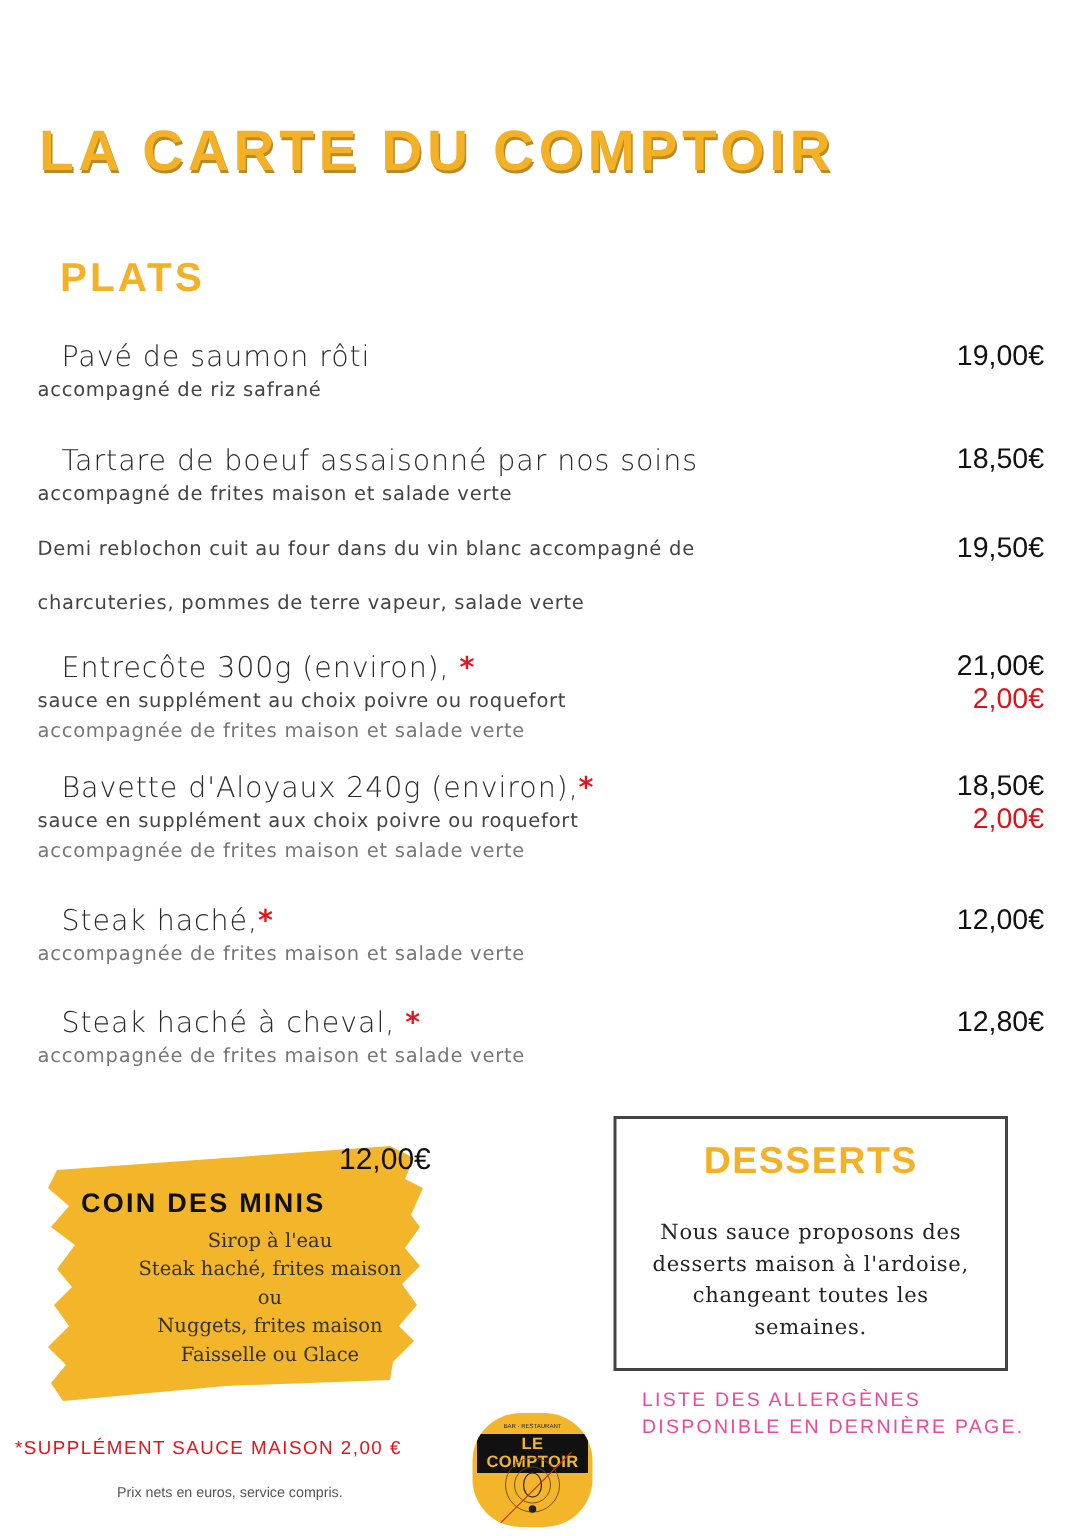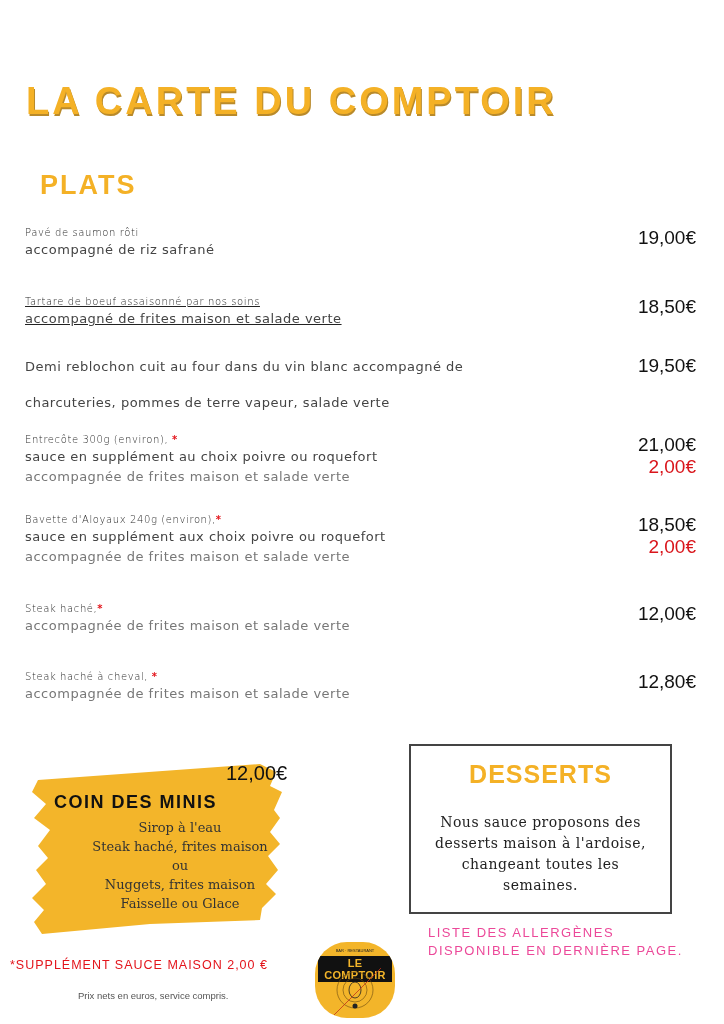--- a/index.html
+++ b/index.html
@@ -13,21 +13,21 @@
     text-shadow: 1px 2px 0 #b98a2a;
     white-space: nowrap;
   }
   .section-title {
     position: absolute; left: 40px; top: 170px;
     font-family: "Liberation Sans", sans-serif; font-weight: bold;
     font-size: 27px; letter-spacing: 2px; color: #f4b126;
   }
 
   .dish { position: absolute; left: 25px; right: 28px; }
-  .dish .name { font-family: "DejaVu Sans", sans-serif; font-size: 10px; color: #2a2a2a; letter-spacing: 0.6px; font-weight: 300; }
+  .dish .name { font-family: "DejaVu Sans", sans-serif; font-size: 19px; color: #2a2a2a; letter-spacing: 0.6px; font-weight: 300; margin-left: 16px; }
   .dish .desc { font-family: "DejaVu Sans", sans-serif; font-size: 13px; color: #444; letter-spacing: 0.5px; line-height: 20px; margin-top: 2px; }
   .dish .desc.light { color: #777; }
   .star { color: #e3141b; font-weight: bold; }
   .price {
     position: absolute; right: 0; top: 0; text-align: right;
     font-family: "Liberation Sans", sans-serif; font-size: 19px; color: #111; line-height: 22px;
   }
   .price .red { color: #d9151b; display: block; }
 
   .minis {
@@ -89,21 +89,21 @@
 
 <div class="title">LA CARTE DU COMPTOIR</div>
 <div class="section-title">PLATS</div>
 
 <div class="dish" style="top:227px;">
   <div class="name"><span>Pavé de saumon rôti</span></div>
   <div class="desc">accompagné de riz safrané</div>
   <div class="price"><span>19,00€</span></div>
 </div>
 
-<div class="dish" style="top:296px;text-decoration:underline;">
+<div class="dish" style="top:296px;">
   <div class="name"><span>Tartare de boeuf assaisonné par nos soins</span></div>
   <div class="desc">accompagné de frites maison et salade verte</div>
   <div class="price"><span>18,50€</span></div>
 </div>
 
 <div class="dish" style="top:355px;">
   <div class="desc">Demi reblochon cuit au four dans du vin blanc accompagné de</div>
   <div class="desc" style="margin-top:16px">charcuteries, pommes de terre vapeur, salade verte</div>
   <div class="price"><span>19,50€</span></div>
 </div>

